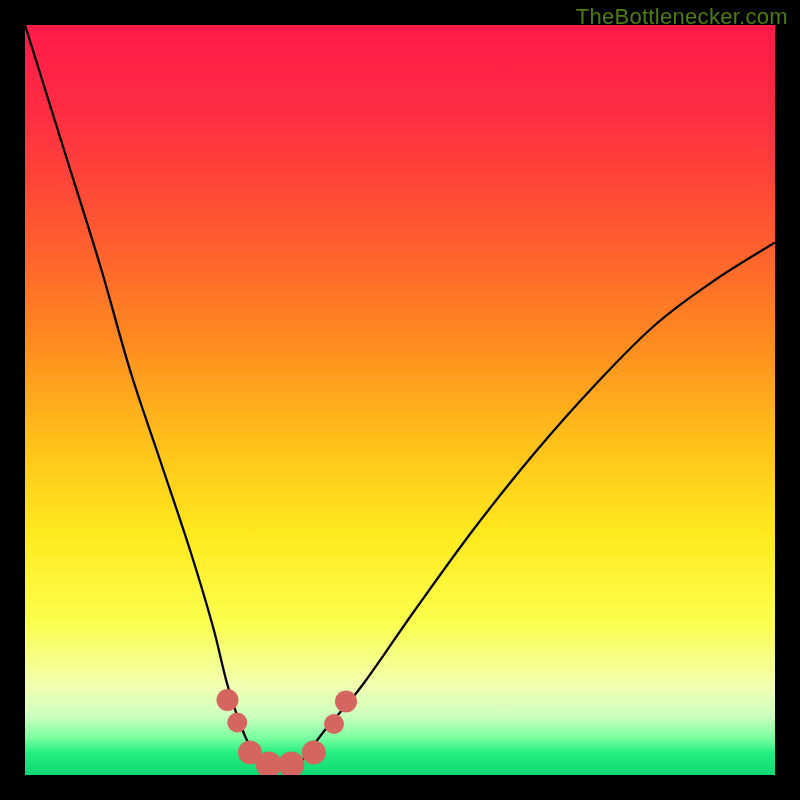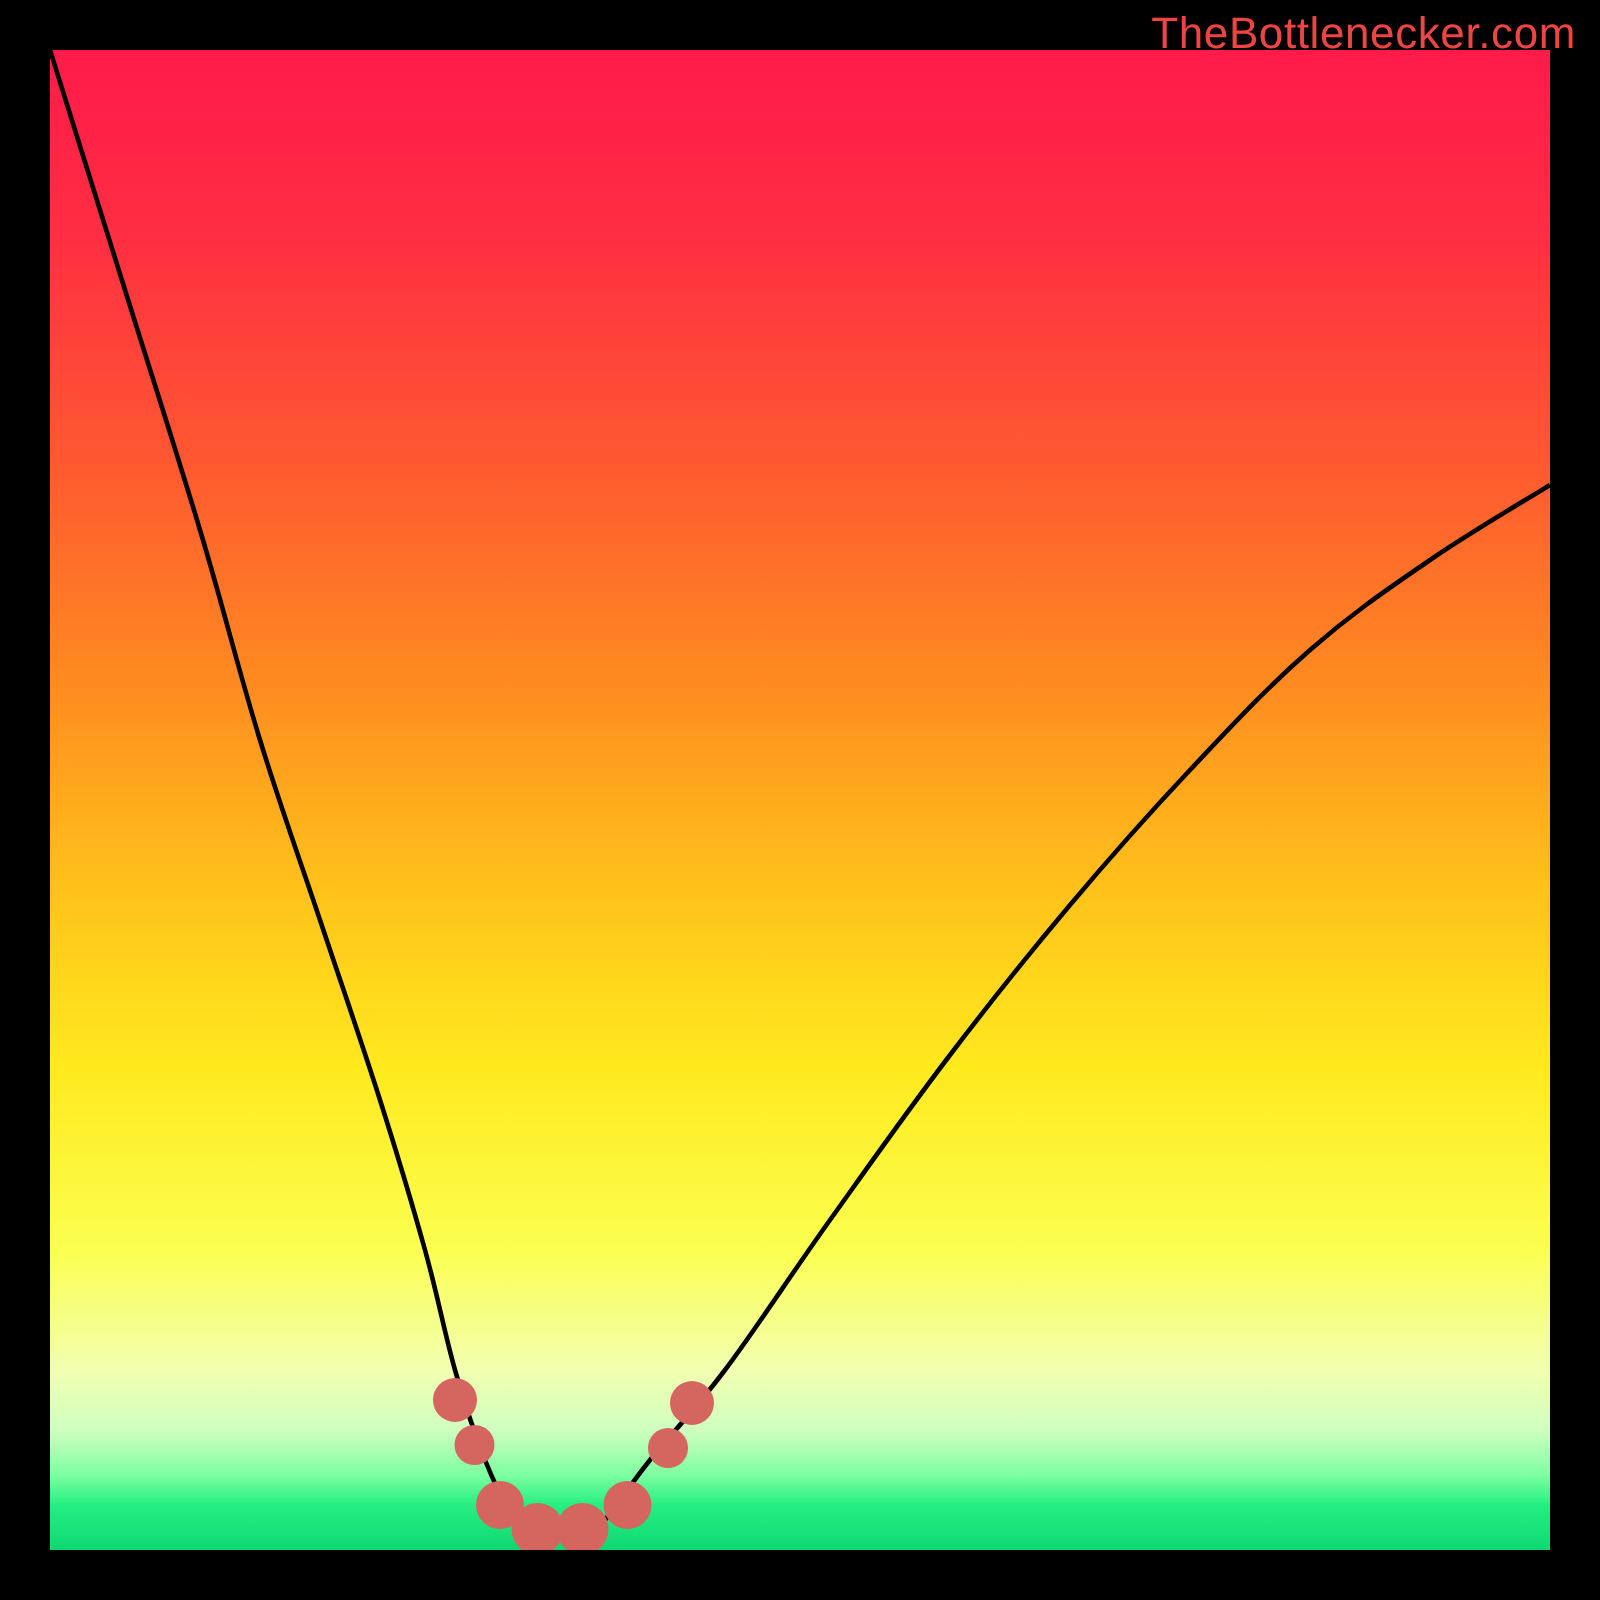--- a/index.html
+++ b/index.html
@@ -8,21 +8,21 @@
     width: 800px;
     height: 800px;
     background: #000000;
     overflow: hidden;
     font-family: Arial, Helvetica, sans-serif;
   }
   .watermark {
     position: absolute;
     top: 4px;
     right: 12px;
-    color: #ef4444;
+    color: #4d7c0f;
     font-size: 22px;
     font-weight: 400;
     letter-spacing: 0.3px;
     z-index: 5;
   }
   .frame {
     position: absolute;
     top: 25px;
     left: 25px;
     width: 750px;

